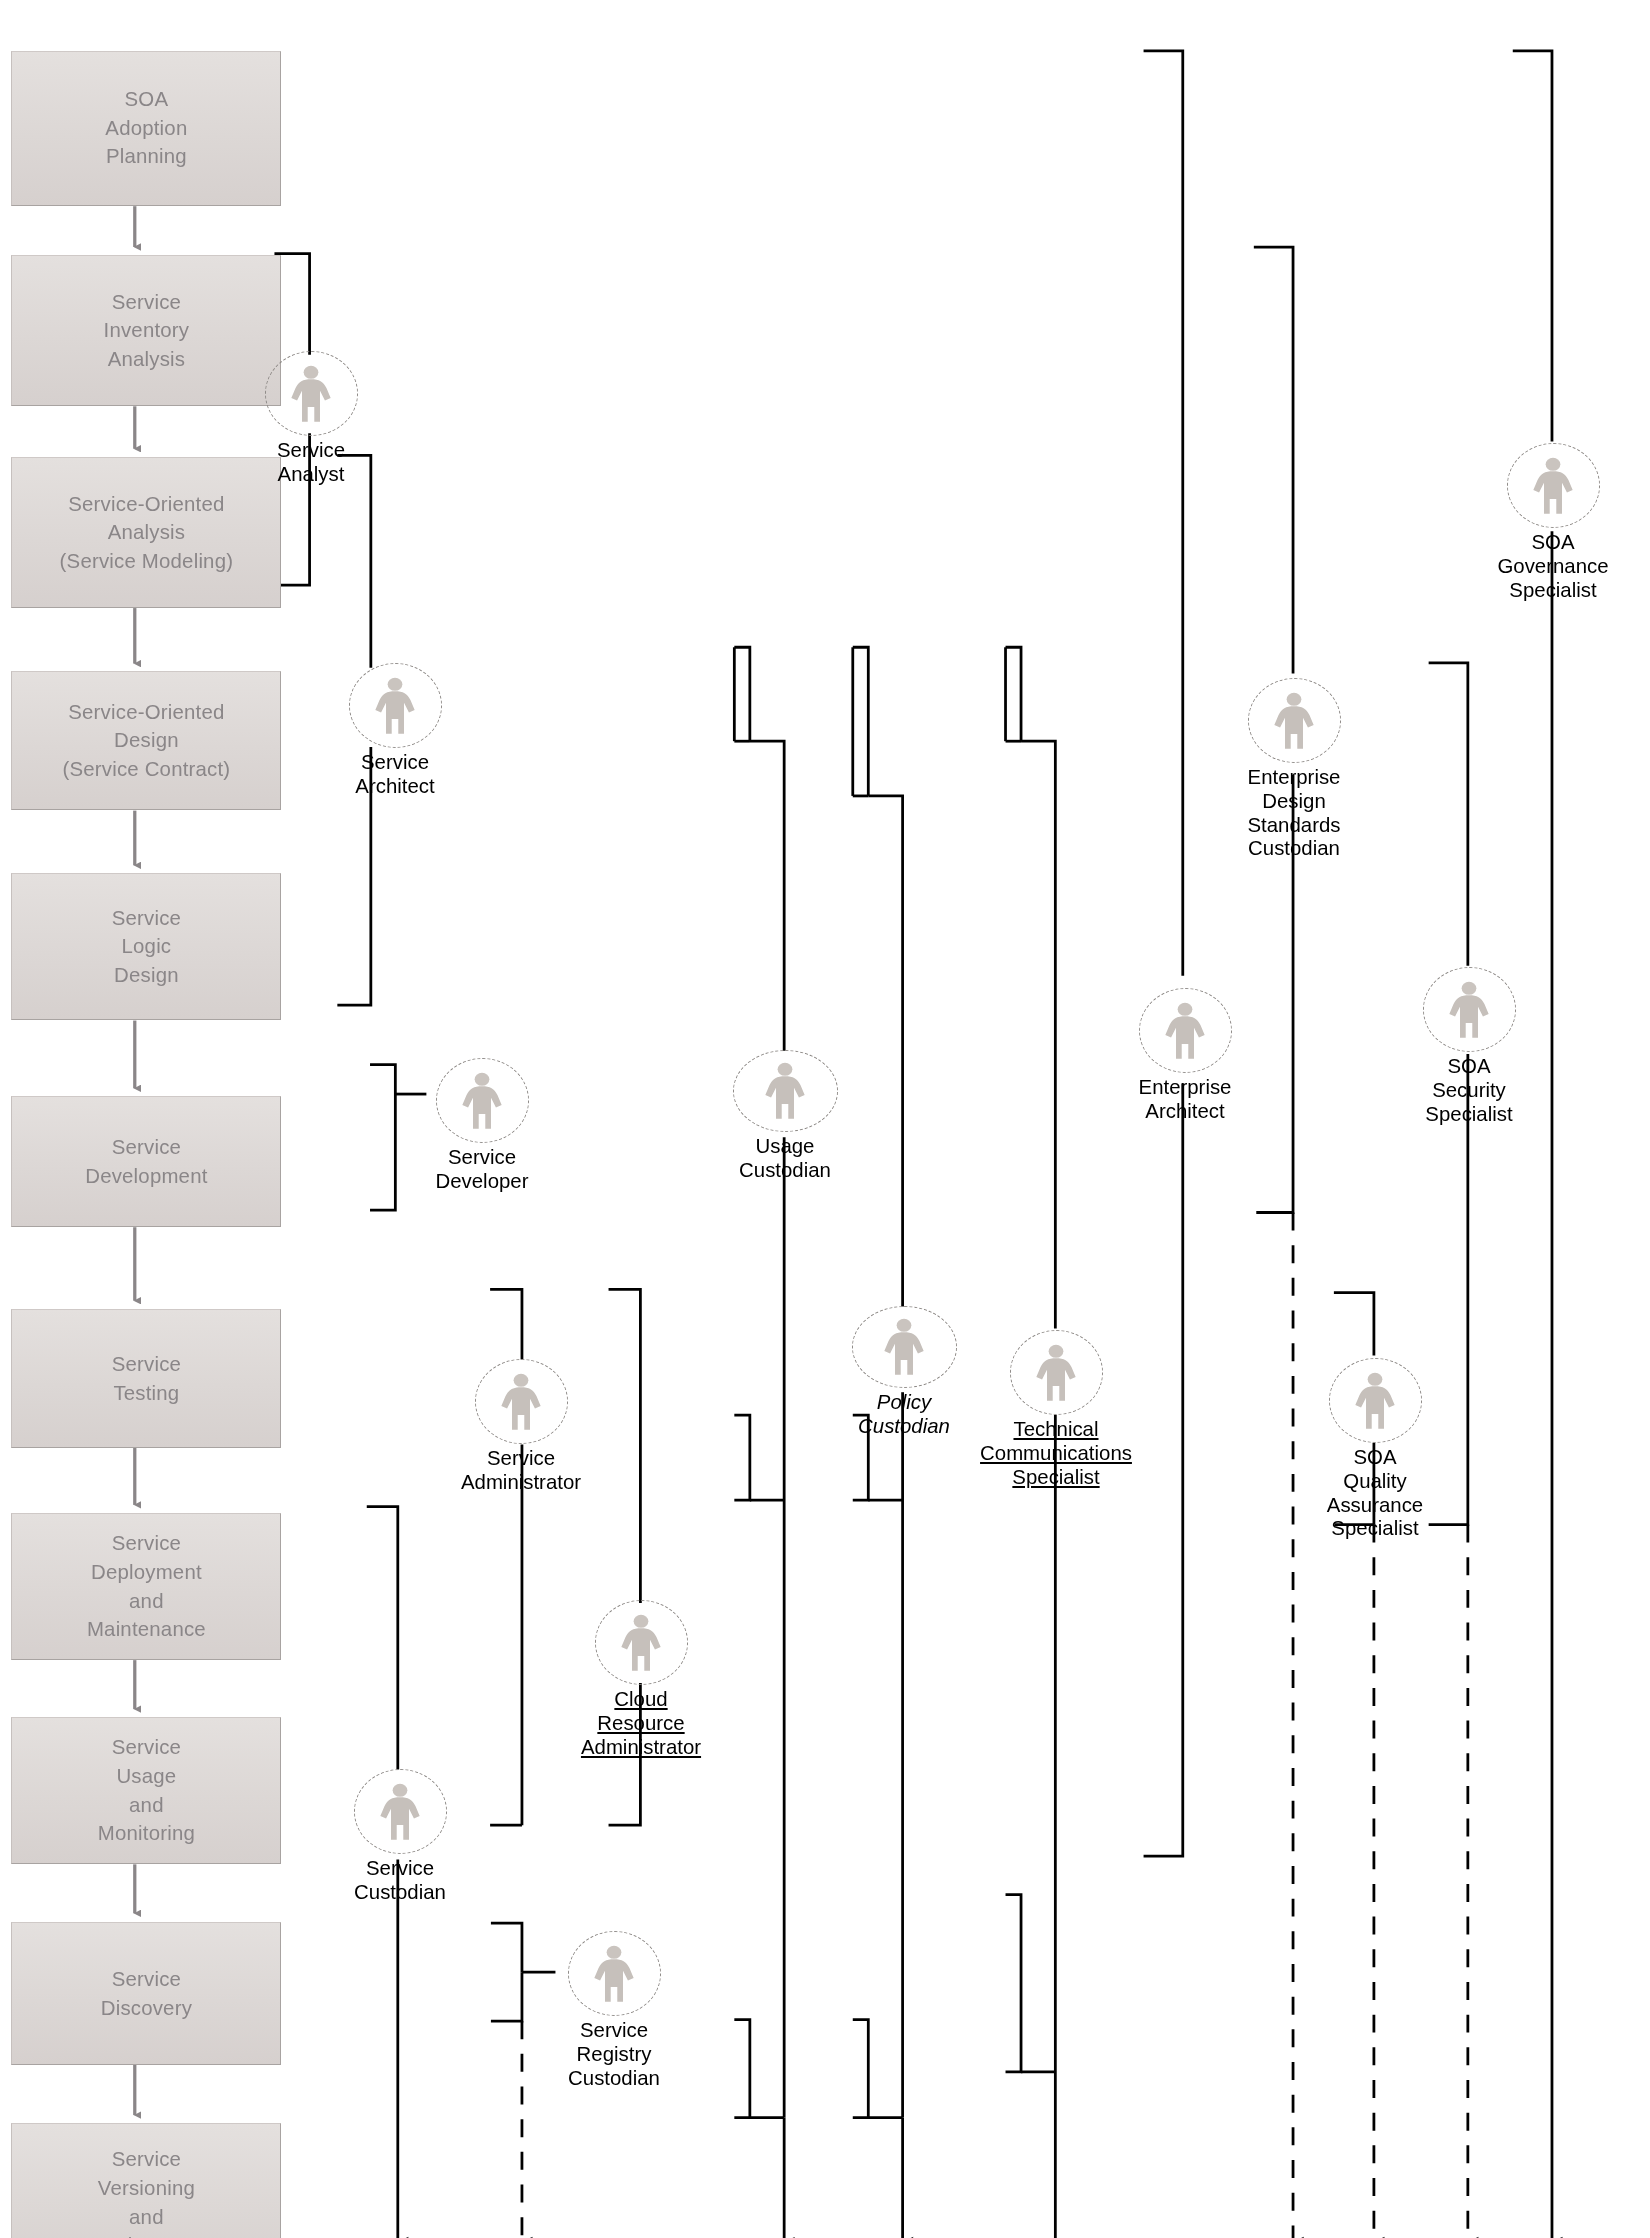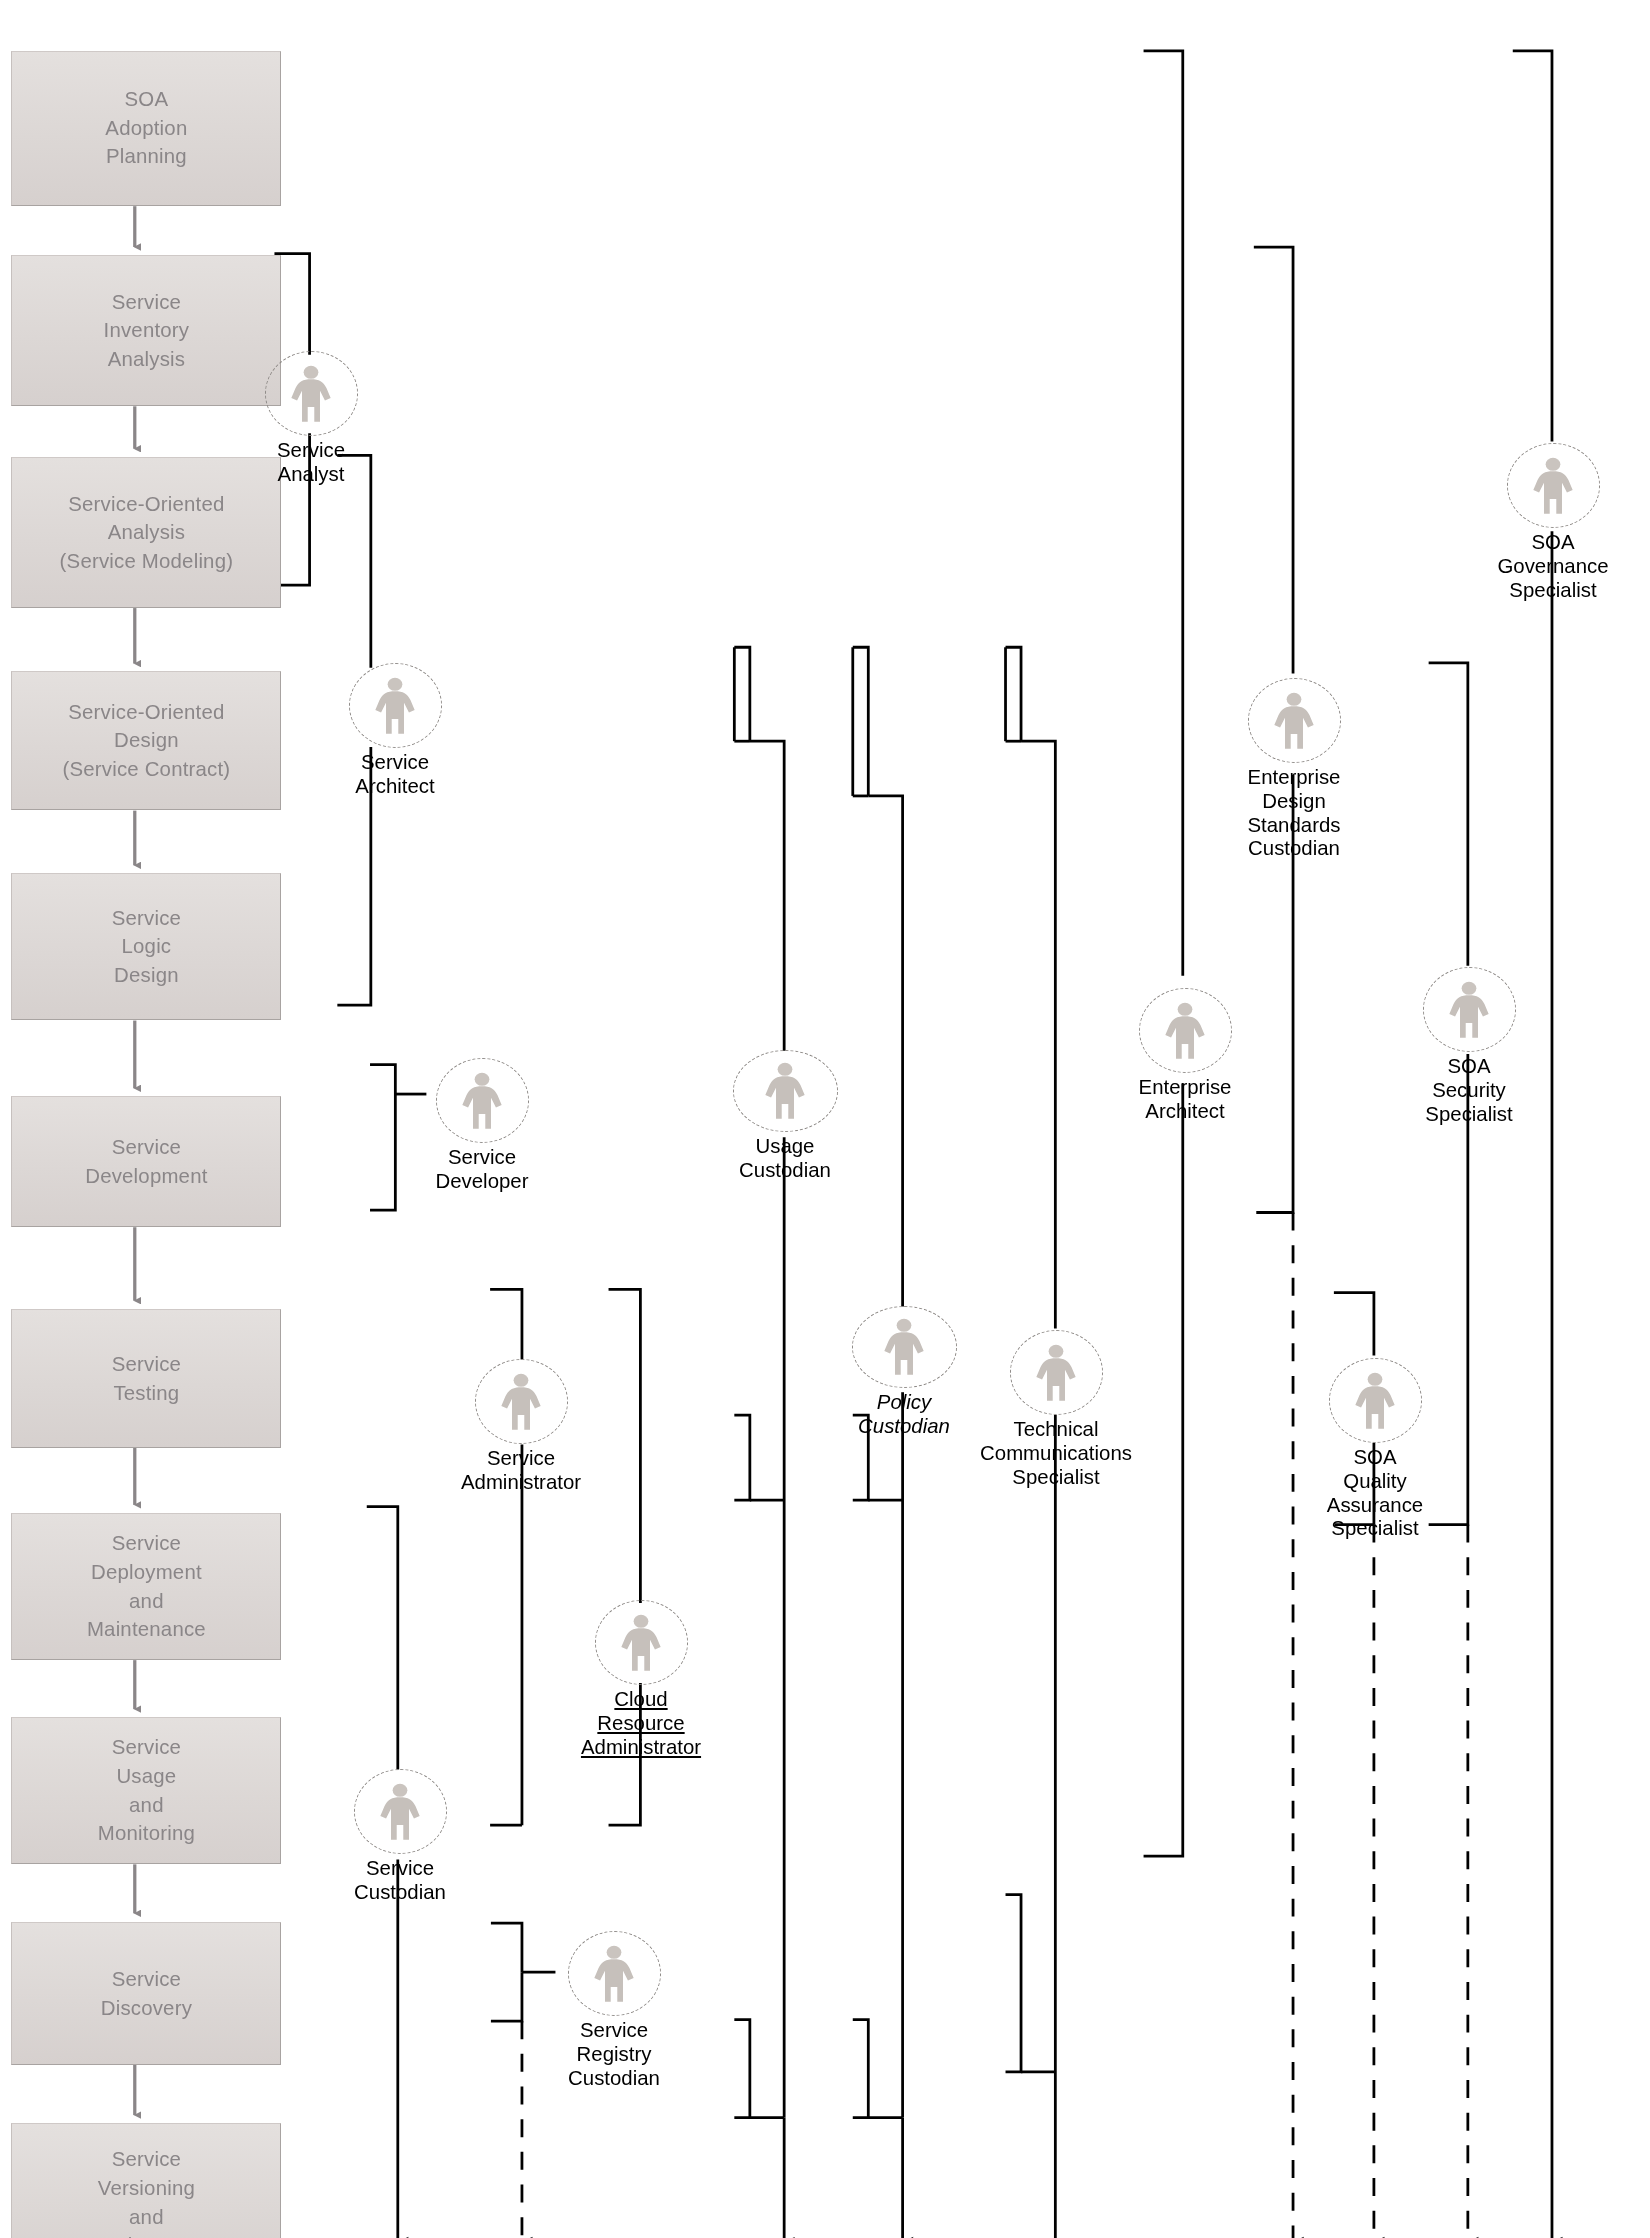--- a/index.html
+++ b/index.html
@@ -357,21 +357,21 @@
       <div class="role-bubble wide">
         <svg class="figure" viewBox="0 0 56 72" xmlns="http://www.w3.org/2000/svg">
           <ellipse cx="28" cy="9.5" rx="9" ry="8" fill="#cac4bf"></ellipse>
           <path d="M28 18 C18 18 13 21 9 29 L4 41 L11 44 L17 32 L17 47 L17 70 L24 70 L24 52 L32 52 L32 70 L39 70 L39 32 L45 44 L52 41 L47 29 C43 21 38 18 28 18 Z" fill="#c6c0bb"></path>
         </svg>
       </div>
       <div class="role-label">Policy
 Custodian</div>
     </div>
 
-    <div class="role" style="left:1056px; top:1286px;">
+    <div class="role" style="left:1056px; top:1286px;text-decoration:underline;">
       <div class="role-bubble">
         <svg class="figure" viewBox="0 0 56 72" xmlns="http://www.w3.org/2000/svg">
           <ellipse cx="28" cy="9.5" rx="9" ry="8" fill="#cac4bf"></ellipse>
           <path d="M28 18 C18 18 13 21 9 29 L4 41 L11 44 L17 32 L17 47 L17 70 L24 70 L24 52 L32 52 L32 70 L39 70 L39 32 L45 44 L52 41 L47 29 C43 21 38 18 28 18 Z" fill="#c6c0bb"></path>
         </svg>
       </div>
       <div class="role-label">Technical
 Communications
 Specialist</div>
     </div>

